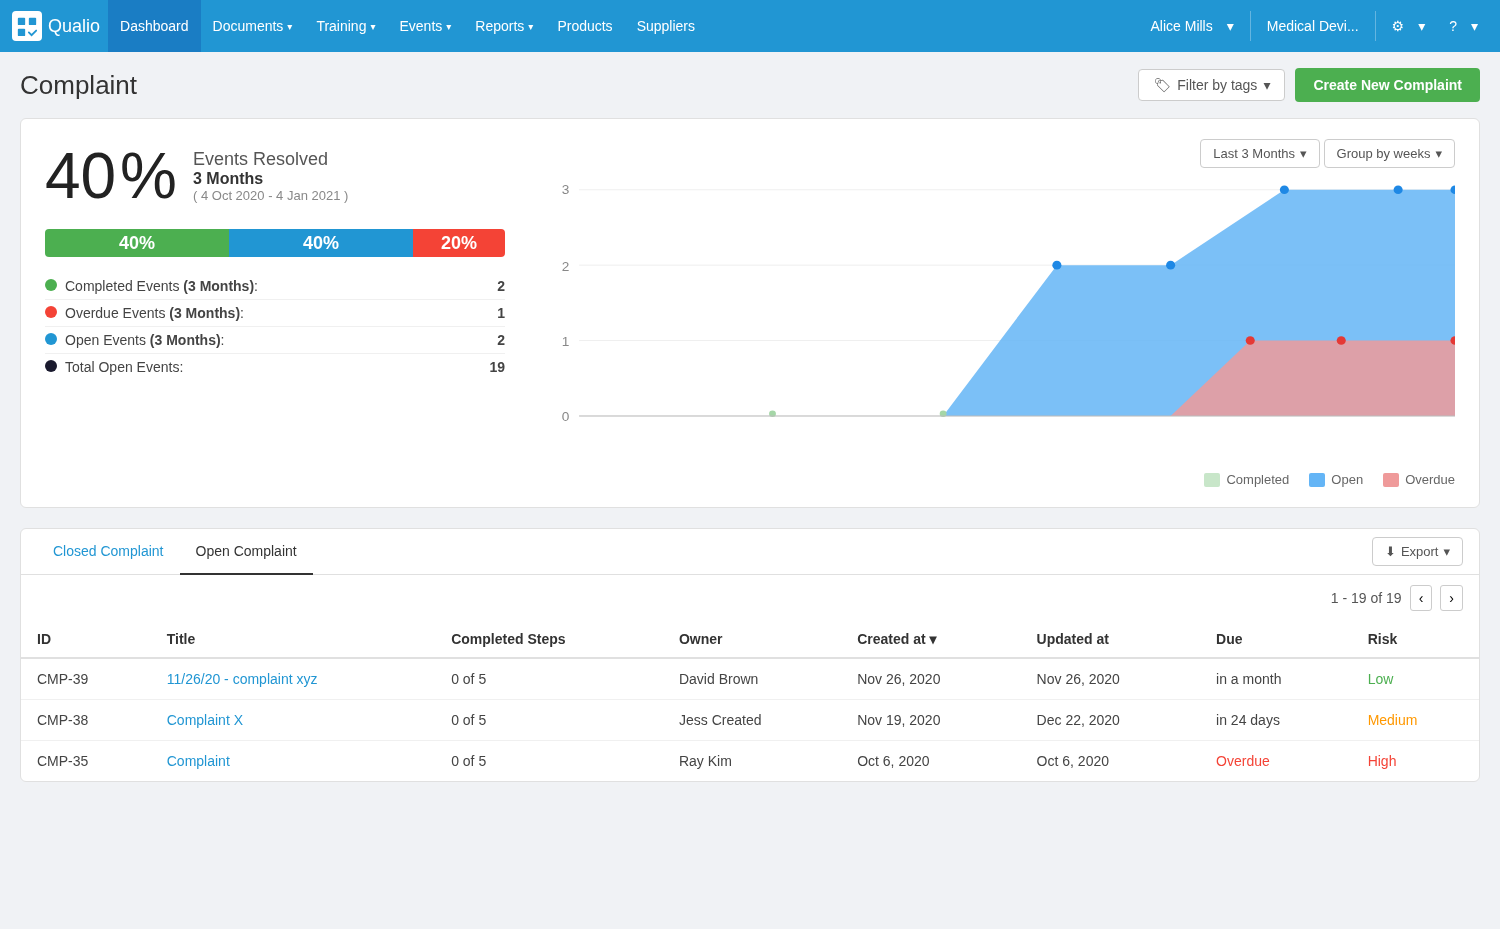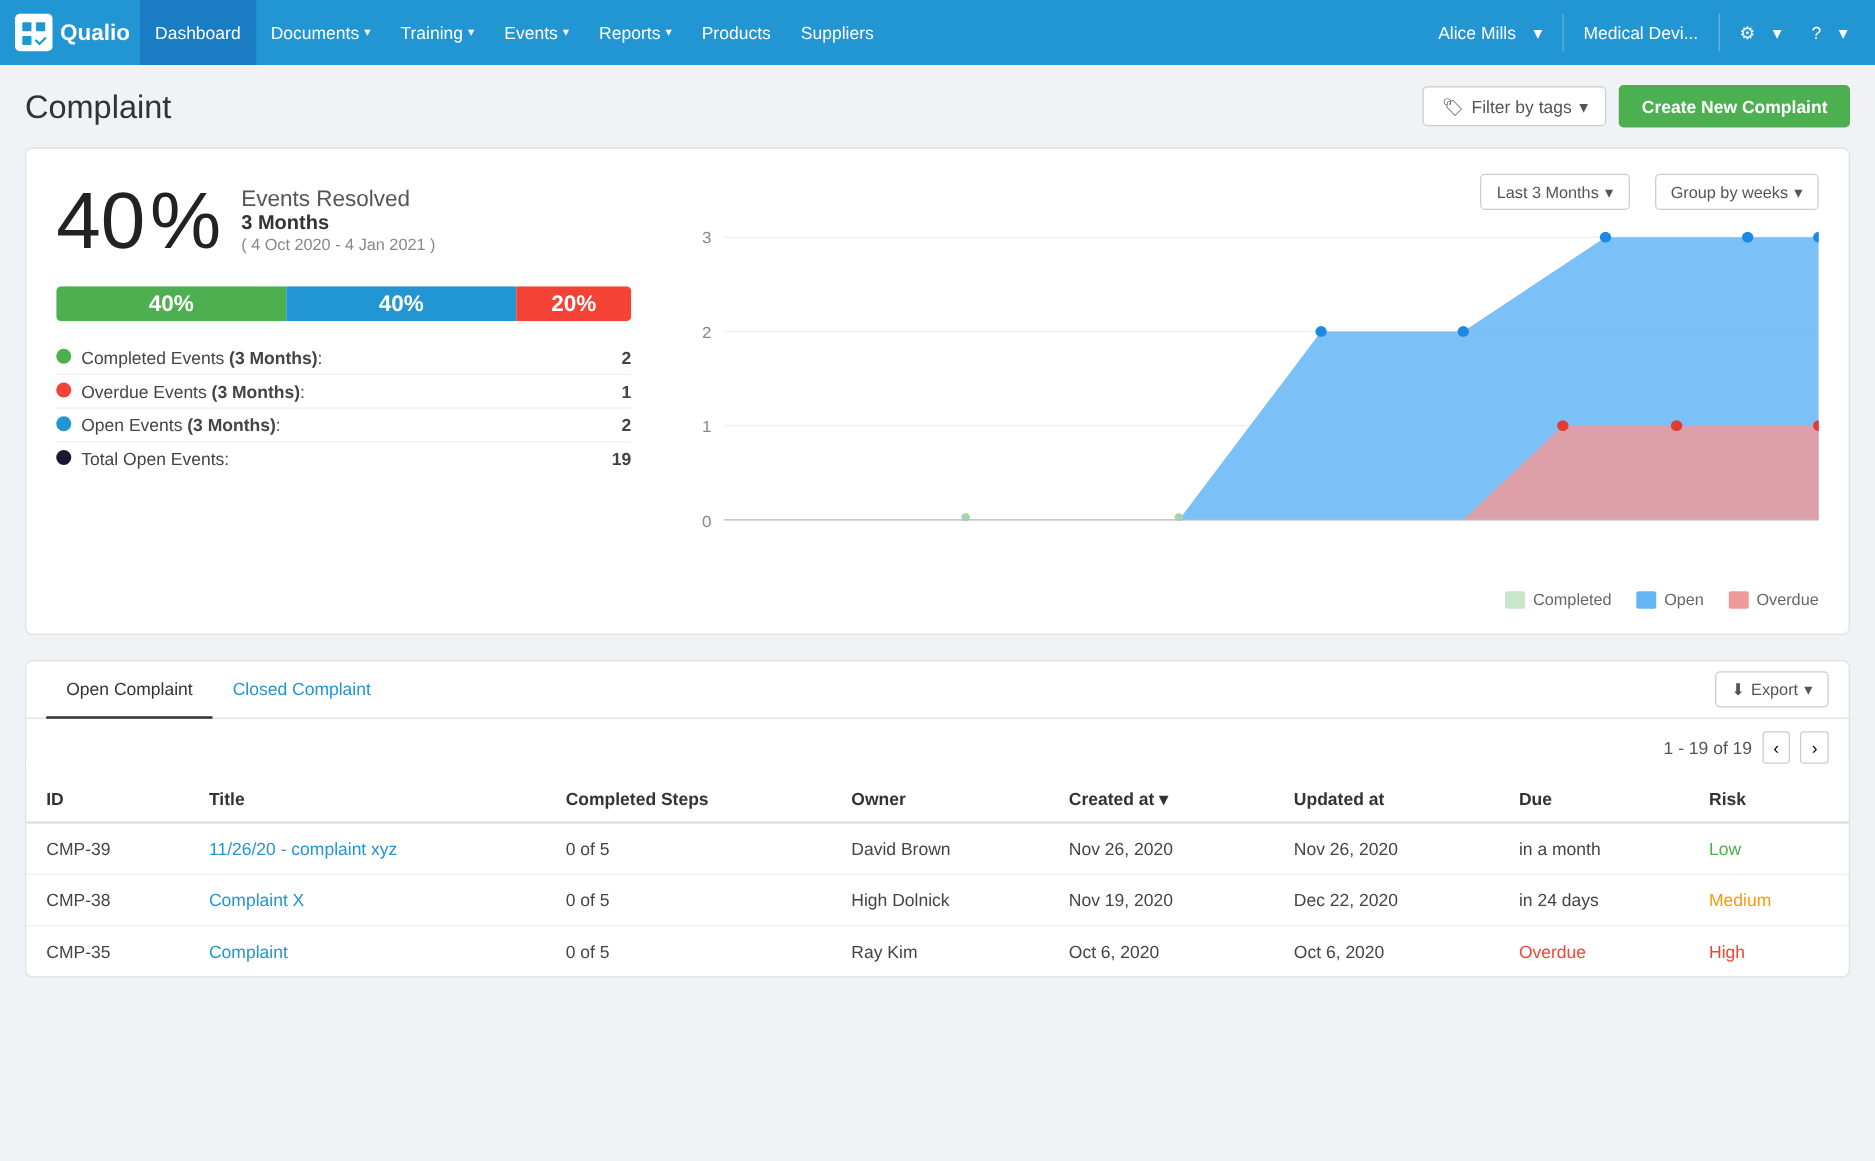--- a/index.html
+++ b/index.html
@@ -9,21 +9,21 @@
     .navbar {
       background: #2196d3;
       display: flex;
       align-items: center;
       height: 52px;
       padding: 0 12px;
       gap: 0;
     }
     .navbar-brand {
       display: flex; align-items: center; gap: 6px;
-      color: #fff; font-weight: 700; font-size: 18px;
+      color: #fff; font-weight: 400; font-size: 18px;
       margin-right: 8px;
     }
     .brand-icon {
       background: #fff; border-radius: 4px;
       width: 30px; height: 30px; display: flex; align-items: center; justify-content: center;
     }
     .brand-icon svg { width: 22px; height: 22px; }
     .nav-item {
       color: #fff; padding: 0 12px; height: 52px;
       display: flex; align-items: center; cursor: pointer;
@@ -82,21 +82,21 @@
     .progress-segment { display: flex; align-items: center; justify-content: center; color: #fff; font-size: 18px; font-weight: 600; }
 
     .legend-table { width: 100%; border-collapse: collapse; }
     .legend-table tr td { padding: 5px 0; font-size: 14px; }
     .legend-dot { width: 12px; height: 12px; border-radius: 50%; display: inline-block; margin-right: 8px; }
     .legend-count { text-align: right; font-weight: 600; }
 
     
     .chart-controls {
       position: absolute; top: 0; right: 0;
-      display: flex; gap: 20px;
+      display: flex; gap: 4px;
     }
     .chart-control-btn {
       background: #fff; border: 1px solid #ccc; border-radius: 4px;
       padding: 6px 12px; font-size: 13px; cursor: pointer; color: #555;
       display: flex; align-items: center; gap: 5px;
     }
     .chart-area { margin-top: 40px; }
     .chart-legend {
       display: flex; justify-content: flex-end; gap: 20px; margin-top: 10px;
     }
@@ -327,25 +327,25 @@
             </div>
           </div>
         </div>
       </div>
     </div>
   </div>
 
   <div class="table-section">
     <div class="tabs-row">
       <div class="tabs">
+        <div class="tab highlighted">
+          <span>Closed Complaint</span>
+        </div>
         <div class="tab active">
           <span>Open Complaint</span>
-        </div>
-        <div class="tab highlighted">
-          <span>Closed Complaint</span>
         </div>
       </div>
       <button class="btn-export">
         <span>⬇</span>
         <span>Export</span>
         <span>▾</span>
       </button>
     </div>
 
     <div class="pagination-row">
@@ -375,21 +375,21 @@
           <td>David Brown</td>
           <td>Nov 26, 2020</td>
           <td>Nov 26, 2020</td>
           <td>in a month</td>
           <td class="risk-low">Low</td>
         </tr>
         <tr class="table-row">
           <td>CMP-38</td>
           <td style="color:#2196d3; cursor:pointer;">Complaint X</td>
           <td>0 of 5</td>
-          <td>High Dolnick</td>
+          <td>Jess Created</td>
           <td>Nov 19, 2020</td>
           <td>Dec 22, 2020</td>
           <td>in 24 days</td>
           <td class="risk-medium">Medium</td>
         </tr>
         <tr class="table-row">
           <td>CMP-35</td>
           <td style="color:#2196d3; cursor:pointer;">Complaint</td>
           <td>0 of 5</td>
           <td>Ray Kim</td>

